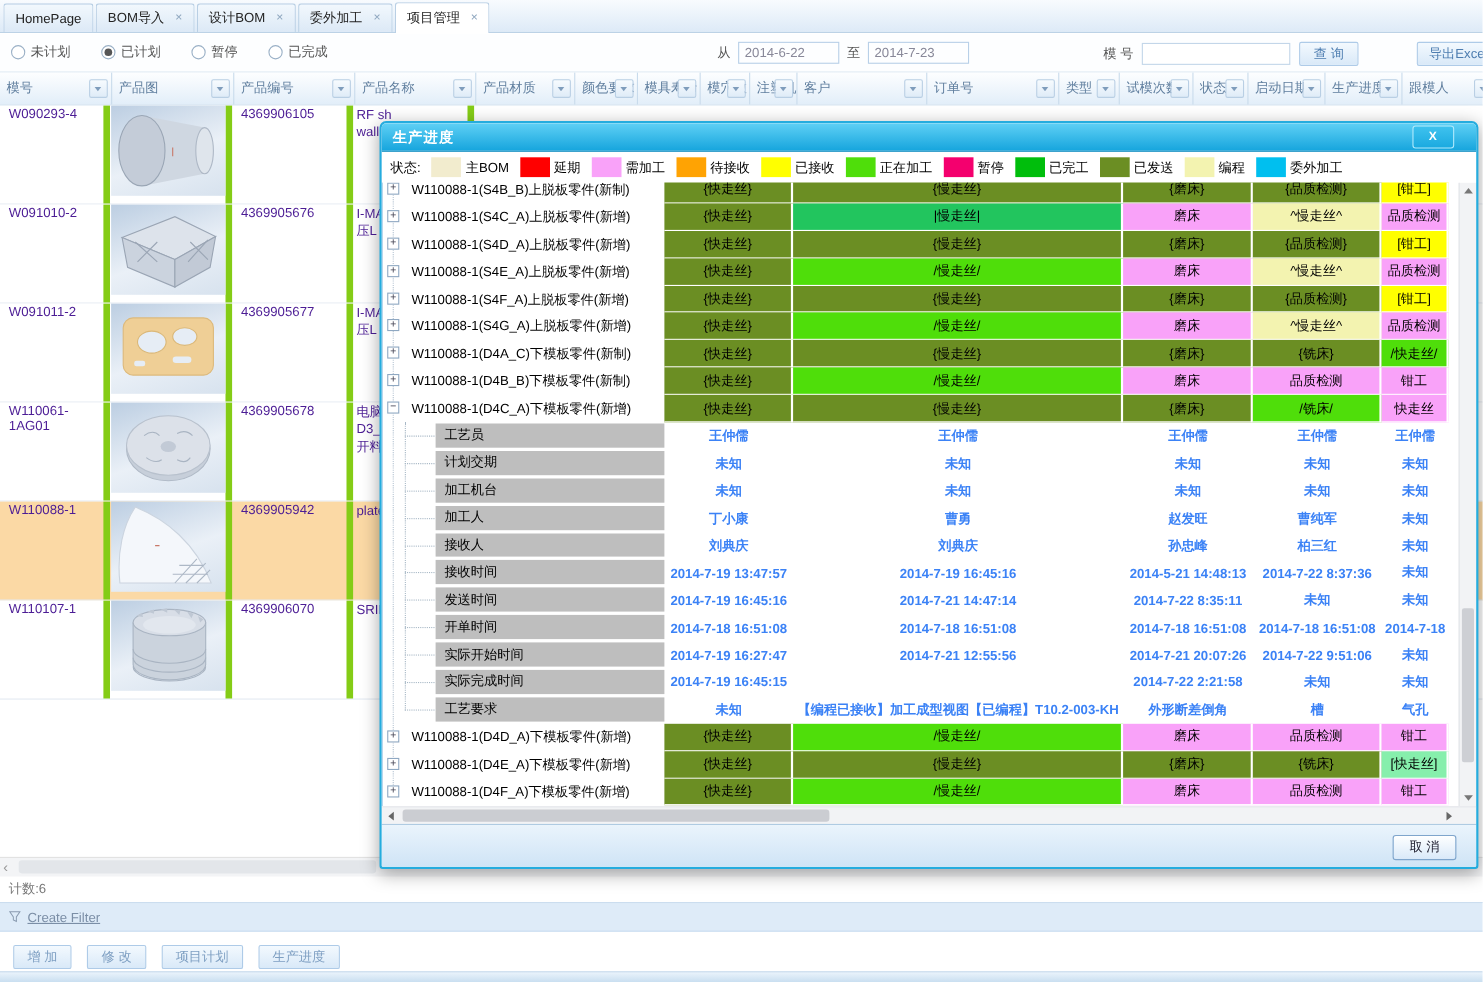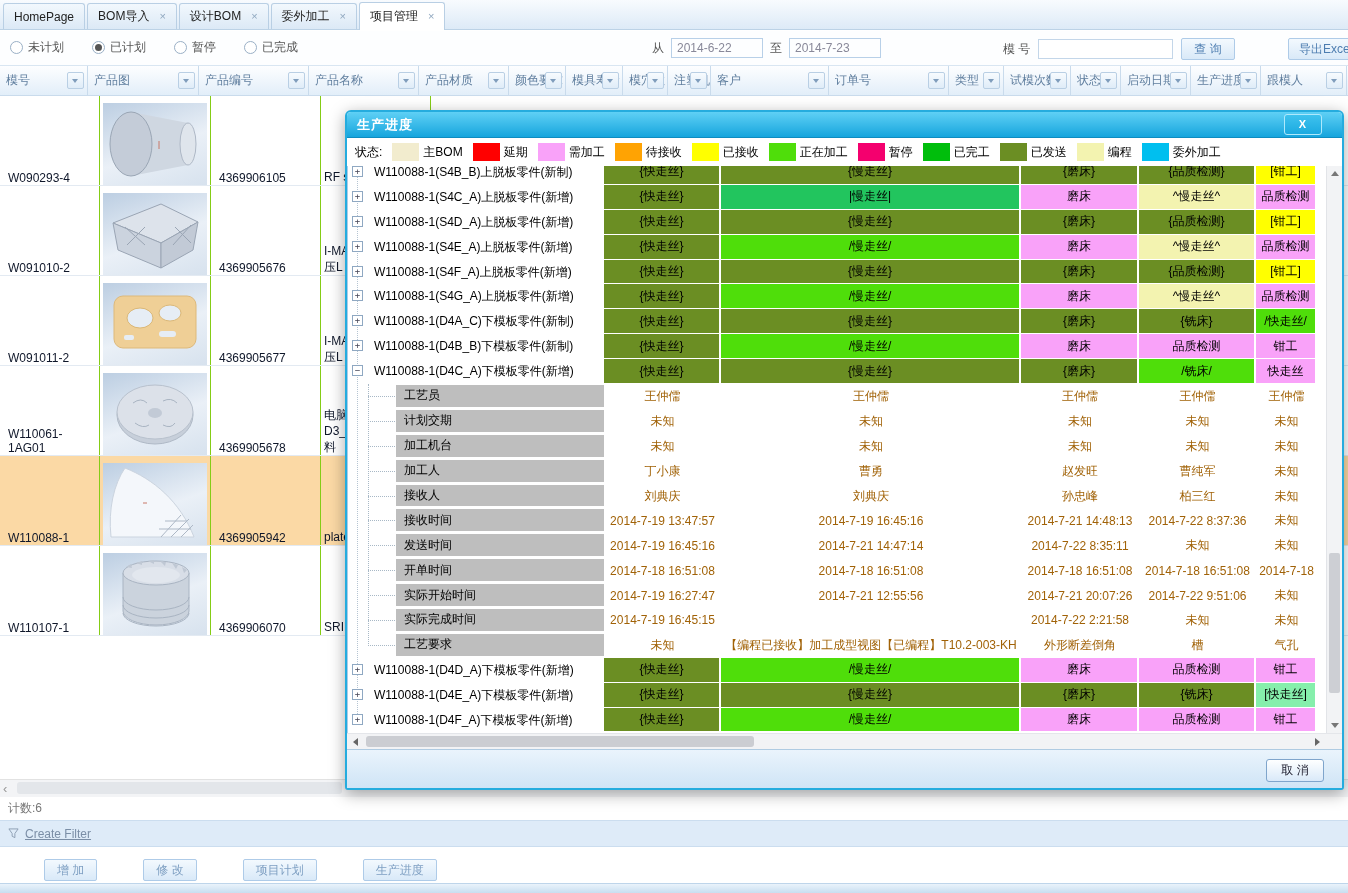--- a/index.html
+++ b/index.html
@@ -39,41 +39,41 @@
          background:linear-gradient(#FDFEFF,#E2EEF9);border-bottom:1px solid #C9DBEC;box-sizing:border-box;}
   .hcell{position:relative;flex:none;border-right:1px solid #C9DBEC;display:flex;align-items:center;
          padding-left:6px;color:#5F7E9E;box-sizing:border-box;overflow:hidden;white-space:nowrap;}
   .farrow{position:absolute;right:3px;top:6px;width:17px;height:17px;border:1px solid #B9CFE4;
           border-radius:2px;background:linear-gradient(#F7FBFE,#DFECF8);box-sizing:border-box;}
   .farrow::after{content:'';position:absolute;left:4px;top:6px;border-left:3px solid transparent;
           border-right:3px solid transparent;border-top:4px solid #7F9DBC;}
   .gbody{position:absolute;left:0;top:96px;right:0;}
   .grow{height:90px;display:flex;border-bottom:1px solid #E3EAF2;box-sizing:border-box;background:#fff;}
   .grow.sel{background:#FBD9A5;}
-  .gc{flex:none;border-right:1px solid #84cc16;box-sizing:border-box;display:flex;align-items:flex-end;color:#0f172a;}
+  .gc{flex:none;border-right:6px solid #84cc16;box-sizing:border-box;display:flex;align-items:flex-start;color:#4c1d95;}
   .gc.c0{width:100px;padding:0 8px;overflow-wrap:break-word;word-break:normal;}
   .gc.c0 span{width:84px;}
   .gc.c1{width:111px;justify-content:center;}
   .gc.c2{width:110px;padding-left:8px;}
   .gc.c3{width:110px;padding:0 48px 0 3px;line-height:16px;}
   .thumb{width:104px;height:82px;background:linear-gradient(160deg,#BCCEE2,#EAF0F7 55%,#D7E2EE);}
   .thumb svg{display:block;}
 
   
   .mainhs{position:absolute;left:0;top:779px;right:0;height:17px;background:#F3F4F6;border-top:1px solid #E2E2E2;}
   .mainhs .arr{position:absolute;left:3px;top:3px;color:#999;font-size:13px;line-height:11px;}
   .mainhs .thb{position:absolute;left:17px;top:2px;width:325px;height:12px;background:#E3E6EA;border-radius:3px;}
   .countbar{position:absolute;left:0;top:797px;right:0;height:22px;background:#fff;color:#777;
             display:flex;align-items:center;padding-left:8px;box-sizing:border-box;}
   .filterbar{position:absolute;left:0;top:820px;right:0;height:27px;background:#DEEBF8;
              border-top:1px solid #CBDDEF;border-bottom:1px solid #CBDDEF;display:flex;align-items:center;
              gap:6px;padding-left:8px;box-sizing:border-box;}
   .flink{color:#7B8EA6;text-decoration:underline;}
   .actions{position:absolute;left:12px;top:859px;display:flex;gap:14px;}
-  .actions .btn{color:#7E9FC2;margin-left:32px;}
+  .actions .btn{color:#7E9FC2;}
   .bottomstrip{position:absolute;left:0;bottom:0;right:0;height:9px;
                background:linear-gradient(#EAF3FB,#C8DEF0);border-top:1px solid #BED5EA;}
 
   
   .modal{position:absolute;left:345px;top:110px;width:999px;height:680px;box-sizing:border-box;
          border:2px solid #25ACDE;border-radius:6px 6px 3px 3px;background:#fff;overflow:hidden;
          box-shadow:0 4px 16px rgba(0,0,0,.35);display:flex;flex-direction:column;z-index:10;}
   .mtitle{height:25px;flex:none;background:linear-gradient(#5FD0F5,#16A5DD);border-bottom:1px solid #0E8CC0;
           color:#fff;font-weight:bold;font-size:13px;letter-spacing:1px;display:flex;align-items:center;
           padding-left:10px;position:relative;}
@@ -92,21 +92,21 @@
         box-sizing:border-box;font:9px/8px "DejaVu Sans Mono",monospace;text-align:center;color:#445;z-index:2;}
   .mcell{flex:none;height:100%;border-right:2px solid #fff;border-bottom:1px solid #fff;box-sizing:border-box;
          display:flex;align-items:center;justify-content:center;color:#000;overflow:hidden;white-space:nowrap;}
   .dblock{position:relative;}
   .dblock::before{content:'';position:absolute;left:20px;top:0;bottom:12px;border-left:1px dotted #A8B8C6;}
   .drow{height:24.9px;position:relative;}
   .drow::before{content:'';position:absolute;left:20px;width:27px;top:12px;border-top:1px dotted #A8B8C6;}
   .dlabel{position:absolute;left:48px;width:208px;top:1px;bottom:2px;background:#BEBEBE;display:flex;
           align-items:center;padding-left:8px;box-sizing:border-box;color:#000;}
   .dv{position:absolute;top:0;height:24.9px;display:flex;align-items:center;justify-content:center;
-      color:#a16207;white-space:nowrap;overflow:hidden;}
+      color:#3b82f6;white-space:nowrap;overflow:hidden;font-weight:bold;}
   .vsb{position:absolute;right:0;top:0;width:16px;height:100%;background:#F2F3F5;border-left:1px solid #E2E4E8;box-sizing:border-box;}
   .vsb .up{position:absolute;left:4px;top:5px;border-left:4px solid transparent;border-right:4px solid transparent;border-bottom:5px solid #777;}
   .vsb .dn{position:absolute;left:4px;bottom:5px;border-left:4px solid transparent;border-right:4px solid transparent;border-top:5px solid #777;}
   .vsb .vthb{position:absolute;left:2px;right:2px;top:387px;height:140px;background:#CDCFD4;border-radius:2px;}
   .mhs{height:16px;flex:none;background:#F2F3F5;border-top:1px solid #E4E6EA;position:relative;box-sizing:border-box;}
   .mhs .la{position:absolute;left:6px;top:4px;border-top:4px solid transparent;border-bottom:4px solid transparent;border-right:5px solid #666;}
   .mhs .ra{position:absolute;right:22px;top:4px;border-top:4px solid transparent;border-bottom:4px solid transparent;border-left:5px solid #666;}
   .mhs .hthb{position:absolute;left:19px;top:2px;width:388px;height:11px;background:#CBCDD2;border-radius:3px;}
   .mfooter{flex:1;background:linear-gradient(#EAF4FC,#CFE4F6);border-top:1px solid #AFCBE2;position:relative;}
   .cancelbtn{position:absolute;right:18px;top:9px;width:58px;height:23px;background:linear-gradient(#FEFFFF,#D9E9F9);
@@ -167,21 +167,21 @@
     </div>
     <div class="searchgroup">
       <span>模 号</span>
       <input class="sinput" value="" style="">
       <button class="btn">查 询</button>
     </div>
     <button class="btn exportbtn">导出Exce</button>
   </div>
 
   <div class="ghead" id="ghead">
-      <div class="hcell" style="width: 88px;">
+      <div class="hcell" style="width: 102px;">
         <span>模号</span>
         <div class="farrow"></div>
       </div>
       <div class="hcell" style="width: 111px;">
         <span>产品图</span>
         <div class="farrow"></div>
       </div>
       <div class="hcell" style="width: 110px;">
         <span>产品编号</span>
         <div class="farrow"></div>
@@ -573,21 +573,21 @@
               <div class="dv" style="left: 256px; width: 117px;">刘典庆</div>
               <div class="dv" style="left: 373px; width: 300px;">刘典庆</div>
               <div class="dv" style="left: 673px; width: 118px;">孙忠峰</div>
               <div class="dv" style="left: 791px; width: 117px;">柏三红</div>
               <div class="dv" style="left: 908px; width: 61px;">未知</div>
             </div>
             <div class="drow">
               <div class="dlabel">接收时间</div>
               <div class="dv" style="left: 256px; width: 117px;">2014-7-19 13:47:57</div>
               <div class="dv" style="left: 373px; width: 300px;">2014-7-19 16:45:16</div>
-              <div class="dv" style="left: 673px; width: 118px;">2014-7-21 14:48:13</div>
+              <div class="dv" style="left: 673px; width: 118px;">2014-5-21 14:48:13</div>
               <div class="dv" style="left: 791px; width: 117px;">2014-7-22 8:37:36</div>
               <div class="dv" style="left: 908px; width: 61px;">未知</div>
             </div>
             <div class="drow">
               <div class="dlabel">发送时间</div>
               <div class="dv" style="left: 256px; width: 117px;">2014-7-19 16:45:16</div>
               <div class="dv" style="left: 373px; width: 300px;">2014-7-21 14:47:14</div>
               <div class="dv" style="left: 673px; width: 118px;">2014-7-22 8:35:11</div>
               <div class="dv" style="left: 791px; width: 117px;">未知</div>
               <div class="dv" style="left: 908px; width: 61px;">未知</div>

